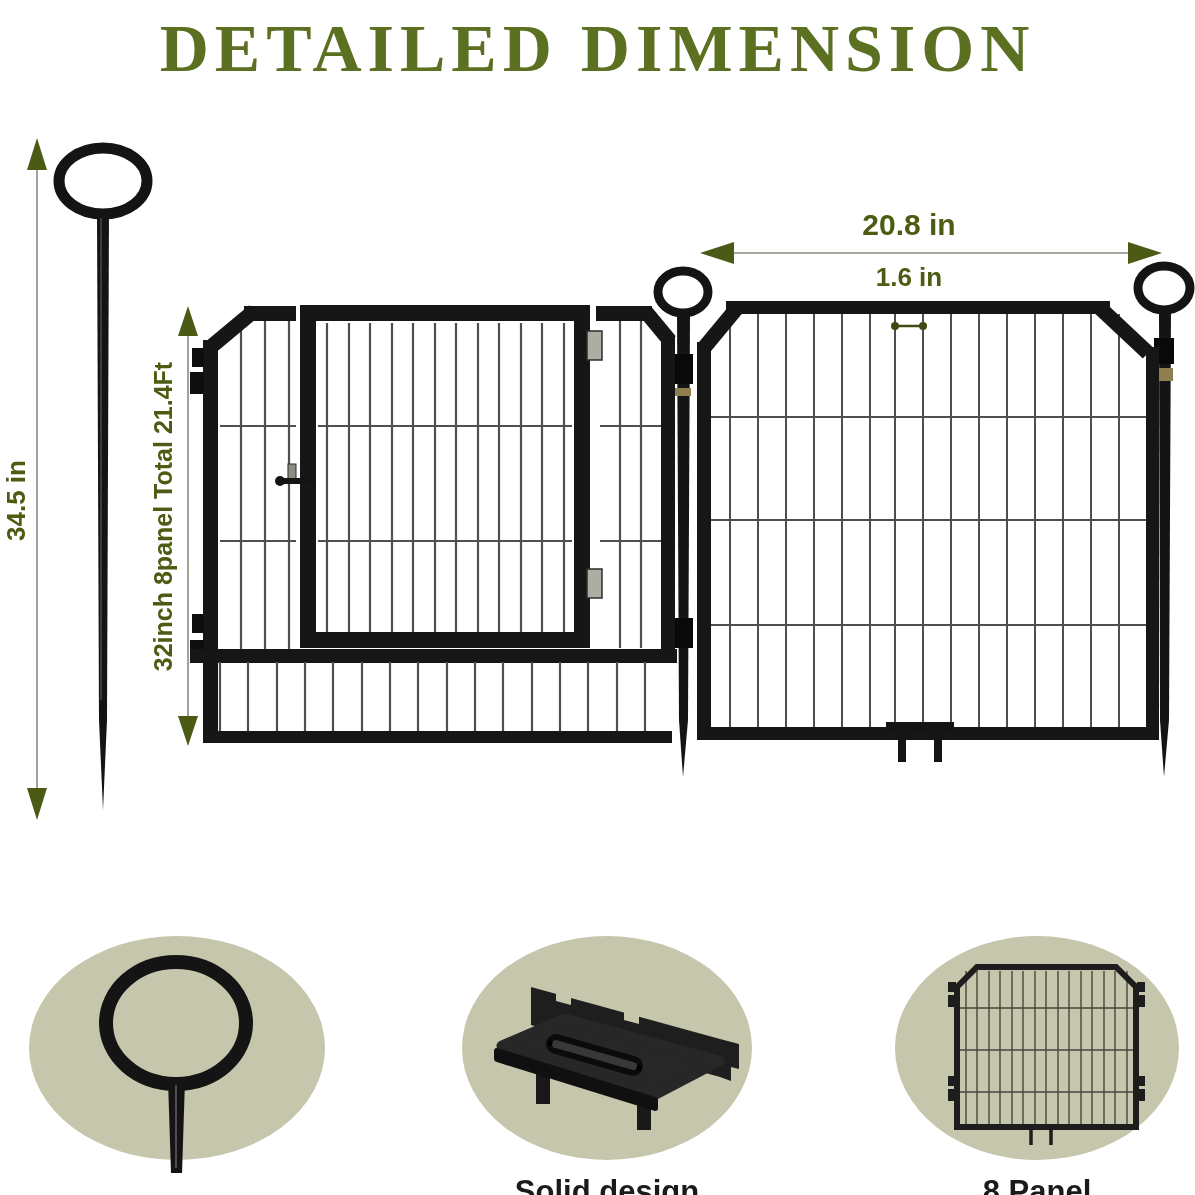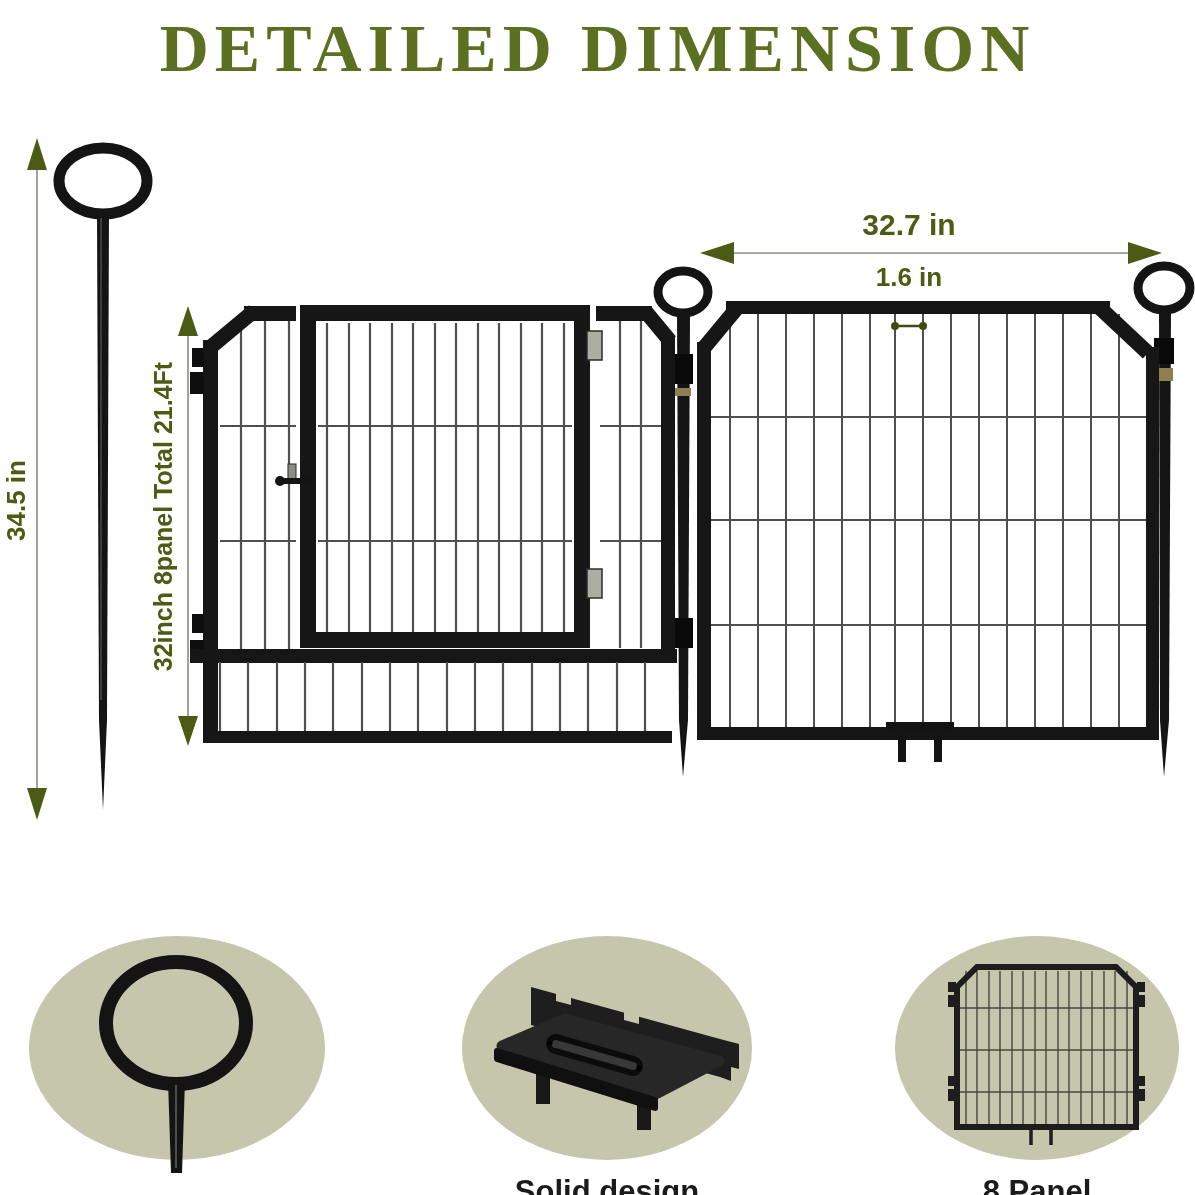--- a/index.html
+++ b/index.html
@@ -273,21 +273,21 @@
       <line x1="1051" y1="1107" x2="1051" y2="1125" stroke="#1d1d1d" stroke-width="3.5"></line>
     </g>
   </svg>
 
   <div class="title">DETAILED DIMENSION</div>
 
   <div class="dim dim-stake">34.5 in</div>
 
   <div class="dim dim-panel">32inch 8panel Total 21.4Ft</div>
 
-  <div class="dim dim-width">32.7 in</div>
+  <div class="dim dim-width">20.8 in</div>
 
   <div class="dim dim-gap">1.6 in</div>
 
 
   <div class="feature-label fl-2">Solid design</div>
 
   <div class="feature-label fl-3">8 Panel</div>
 </div>
 
 </body></html>

